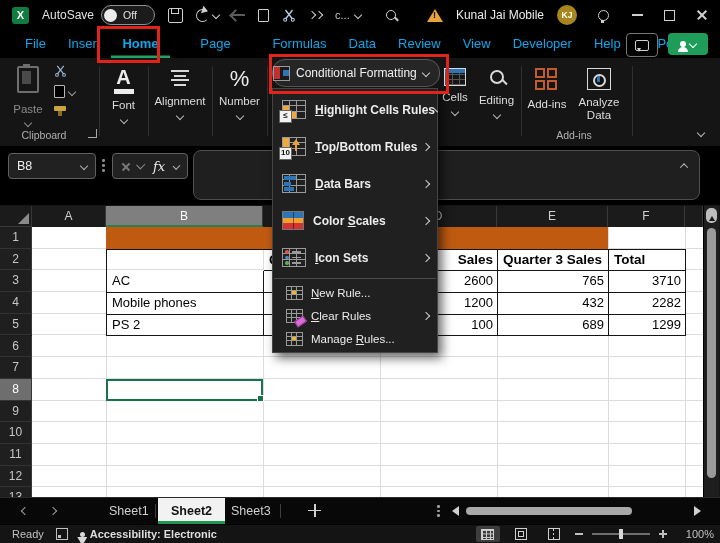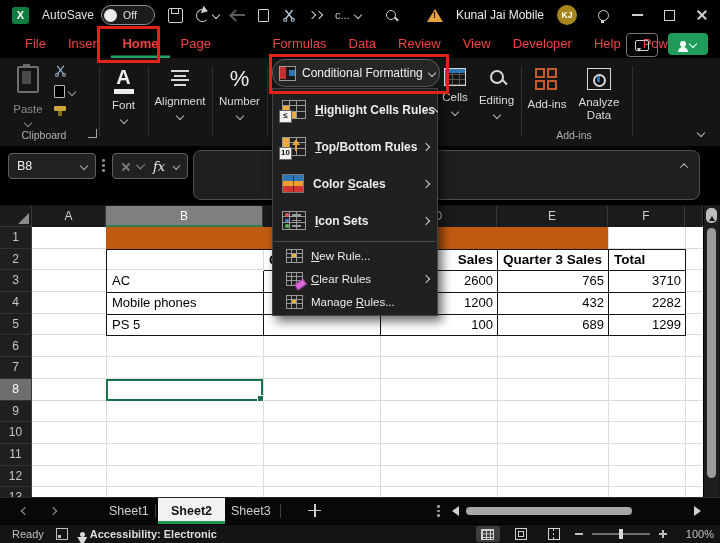--- a/index.html
+++ b/index.html
@@ -38,21 +38,21 @@
   .bulb-ic{width:9px;height:9px;border:1.6px solid #cfcfcf;border-radius:50%;position:relative;}
   .bulb-ic:after{content:"";position:absolute;left:2px;top:9px;width:3px;height:3px;background:#cfcfcf;}
   .min-ic{width:11px;height:1.8px;background:#cfcfcf;}
   .max-ic{width:9px;height:9px;border:1.6px solid #cfcfcf;}
   .close-ic{width:12px;height:12px;position:relative;}
   .close-ic:before,.close-ic:after{content:"";position:absolute;left:0;top:5px;width:12px;height:1.7px;background:#cfcfcf;}
   .close-ic:before{transform:rotate(45deg);} .close-ic:after{transform:rotate(-45deg);}
   .dblchev{display:inline-flex;gap:1px;color:#cfcfcf;}
   
   #menubar{position:absolute;top:30px;left:0;width:720px;height:28px;background:#000;display:flex;align-items:center;padding-left:14px;box-sizing:border-box;}
-  .mtab{padding:0 11px;font-size:13px;color:#ef4444;height:28px;line-height:28px;position:relative;}
+  .mtab{padding:0 11px;font-size:13px;color:#0ea5e9;height:28px;line-height:28px;position:relative;text-align:center;}
   .mtab.active{font-weight:bold;box-shadow:inset 0 -2.5px 0 #21a366;}
   .comment-btn{position:absolute;right:62px;top:3px;width:30px;height:22px;border:1px solid #777;border-radius:4px;display:flex;align-items:center;justify-content:center;}
   .comment-ic{width:12px;height:9px;border:1.5px solid #cfcfcf;border-radius:2px;position:relative;}
   .comment-ic:after{content:"";position:absolute;left:1px;bottom:-4px;border:2.5px solid transparent;border-top:4px solid #cfcfcf;}
   .share-btn{position:absolute;right:12px;top:3px;width:40px;height:22px;background:#1e9c5a;border-radius:4px;display:flex;align-items:center;justify-content:center;gap:4px;color:#fff;}
   .person-ic{width:6px;height:6px;border-radius:50%;background:#fff;position:relative;}
   .person-ic:after{content:"";position:absolute;left:-2px;top:6px;width:10px;height:5px;border-radius:5px 5px 0 0;background:#fff;}
   
   #ribbon{position:absolute;top:58px;left:0;width:720px;height:90px;background:#151515;border-bottom:2px solid #000;box-sizing:border-box;}
   .vsep{position:absolute;top:8px;bottom:10px;width:1px;background:#2f2f2f;}
@@ -69,21 +69,21 @@
   .clip-ic{width:18px;height:23px;border:2px solid #6e6e6e;border-radius:2px;position:relative;margin-top:4px;}
   .clip-ic:before{content:"";position:absolute;left:4px;top:-4px;width:7px;height:4px;background:#6e6e6e;}
   .clip-ic:after{content:"";position:absolute;left:2.5px;top:3px;width:9px;height:13px;background:#4a4a4a;}
   .paste-btn .lbl{font-size:11.5px;color:#8a8a8a;margin-top:10px;}
   .paste-btn .chev{color:#8a8a8a;margin-top:5px;}
   .smallcol{position:absolute;left:54px;top:6px;display:flex;flex-direction:column;gap:8px;align-items:flex-start;}
   .fp-ic{width:12px;height:5px;background:#caa53d;position:relative;border-radius:1px;}
   .fp-ic:after{content:"";position:absolute;left:4px;top:5px;width:4px;height:5px;background:#8a6d1f;}
   .launcher{position:absolute;right:6px;bottom:6px;width:8px;height:8px;border-left:1.5px solid #a8a8a8;border-bottom:1.5px solid #a8a8a8;transform:rotate(-90deg);}
   .cf-btn{position:absolute;left:272px;top:1px;width:168px;height:28px;background:#262626;border:1px solid #5a5a5a;border-radius:13px;
-          display:flex;align-items:center;gap:6px;padding-left:6px;box-sizing:border-box;}
+          display:flex;align-items:center;gap:6px;box-sizing:border-box;}
   .cf-btn .lbl{font-size:12px;color:#f0f0f0;}
   .cfb-ic{width:15px;height:13px;border:1px solid #999;position:relative;background:#1a1a1a;}
   .cfb-ic:before{content:"";position:absolute;left:0;top:0;width:6px;height:12px;background:#c03030;}
   .cfb-ic:after{content:"";position:absolute;right:0;top:3px;width:6px;height:6px;background:#2e75b6;}
   .cells-ic{width:20px;height:16px;border:1.5px solid #d8d8d8;margin-top:10px;position:relative;background-image:linear-gradient(#555 1px,transparent 1px),linear-gradient(90deg,#555 1px,transparent 1px);background-size:7px 5px;}
   .cells-ic:before{content:"";position:absolute;left:0;top:0;width:100%;height:4px;background:#2e75b6;}
   .mag-ic{width:10px;height:10px;border:2px solid #d8d8d8;border-radius:50%;position:relative;margin-top:12px;}
   .mag-ic:after{content:"";position:absolute;left:9px;top:9px;width:7px;height:2px;background:#d8d8d8;transform:rotate(45deg);}
   .bigbtn{position:absolute;top:0;height:90px;display:flex;flex-direction:column;align-items:center;}
   .bigbtn .lbl{font-size:11.5px;color:#dcdcdc;margin-top:6px;text-align:center;line-height:13px;}
@@ -446,21 +446,21 @@
         <div class="tc num" style="left:274px;top:21.7px;width:117px;">2600</div>
         <div class="tc num" style="left:391px;top:21.7px;width:111px;">765</div>
         <div class="tc num" style="left:502px;top:21.7px;width:77px;">3710</div>
 
         <div class="tc" style="left:0;top:43.4px;width:157px;">Mobile phones</div>
         <div class="tc" style="left:157px;top:43.4px;width:117px;"></div>
         <div class="tc num" style="left:274px;top:43.4px;width:117px;">1200</div>
         <div class="tc num" style="left:391px;top:43.4px;width:111px;">432</div>
         <div class="tc num" style="left:502px;top:43.4px;width:77px;">2282</div>
 
-        <div class="tc" style="left:0;top:65.1px;width:157px;">PS 5</div>
+        <div class="tc" style="left:0;top:65.1px;width:157px;">PS 2</div>
         <div class="tc" style="left:157px;top:65.1px;width:117px;"></div>
         <div class="tc num" style="left:274px;top:65.1px;width:117px;">100</div>
         <div class="tc num" style="left:391px;top:65.1px;width:111px;">689</div>
         <div class="tc num" style="left:502px;top:65.1px;width:77px;">1299</div>
       </div>
 
       <div class="selcell">
         <span class="handle" style="background:#17734A;"></span>
       </div>
     </div>
@@ -482,20 +482,29 @@
       <span class="chev right"></span>
     </div>
     <div class="mi">
       <span class="mini">
         <span class="tb1"></span>
           <span class="tb-arrow"></span>
           <span class="tb-stem"></span>
         <span class="badge">10</span>
       </span>
       <span class="txt"><span></span><span class="key">T</span><span>op/Bottom Rules</span></span>
+      <span class="chev right"></span>
+    </div>
+    <div class="mi">
+      <span class="mini">
+        <span class="db1" style="top:1px;width:12px;"></span>
+        <span class="db1" style="top:6.5px;width:7px;"></span>
+        <span class="db1" style="top:12px;width:10px;"></span>
+      </span>
+      <span class="txt"><span></span><span class="key">D</span><span>ata Bars</span></span>
       <span class="chev right"></span>
     </div>
     <div class="mi">
       <span class="cs-ic">
         <i style="height:6px;background:#2e75b6;"></i>
         <i style="height:5px;background:#f0a030;"></i>
         <i style="height:6px;background:#d23333;"></i>
       </span>
       <span class="txt"><span>Color </span><span class="key">S</span><span>cales</span></span>
       <span class="chev right"></span>

